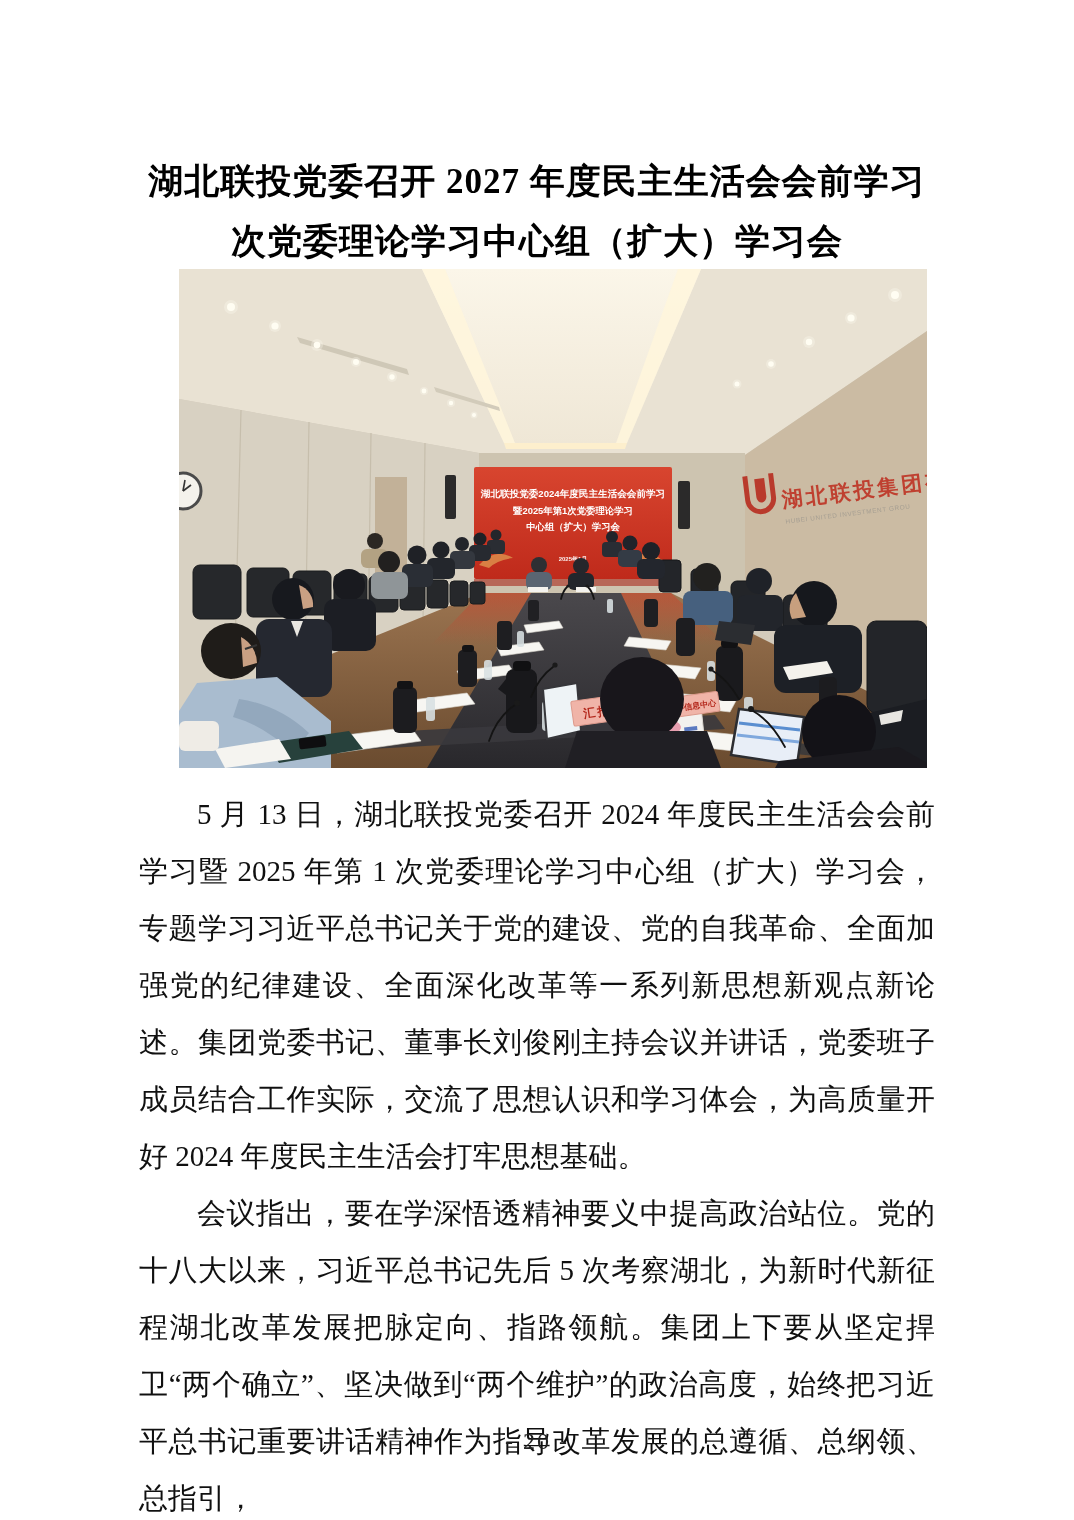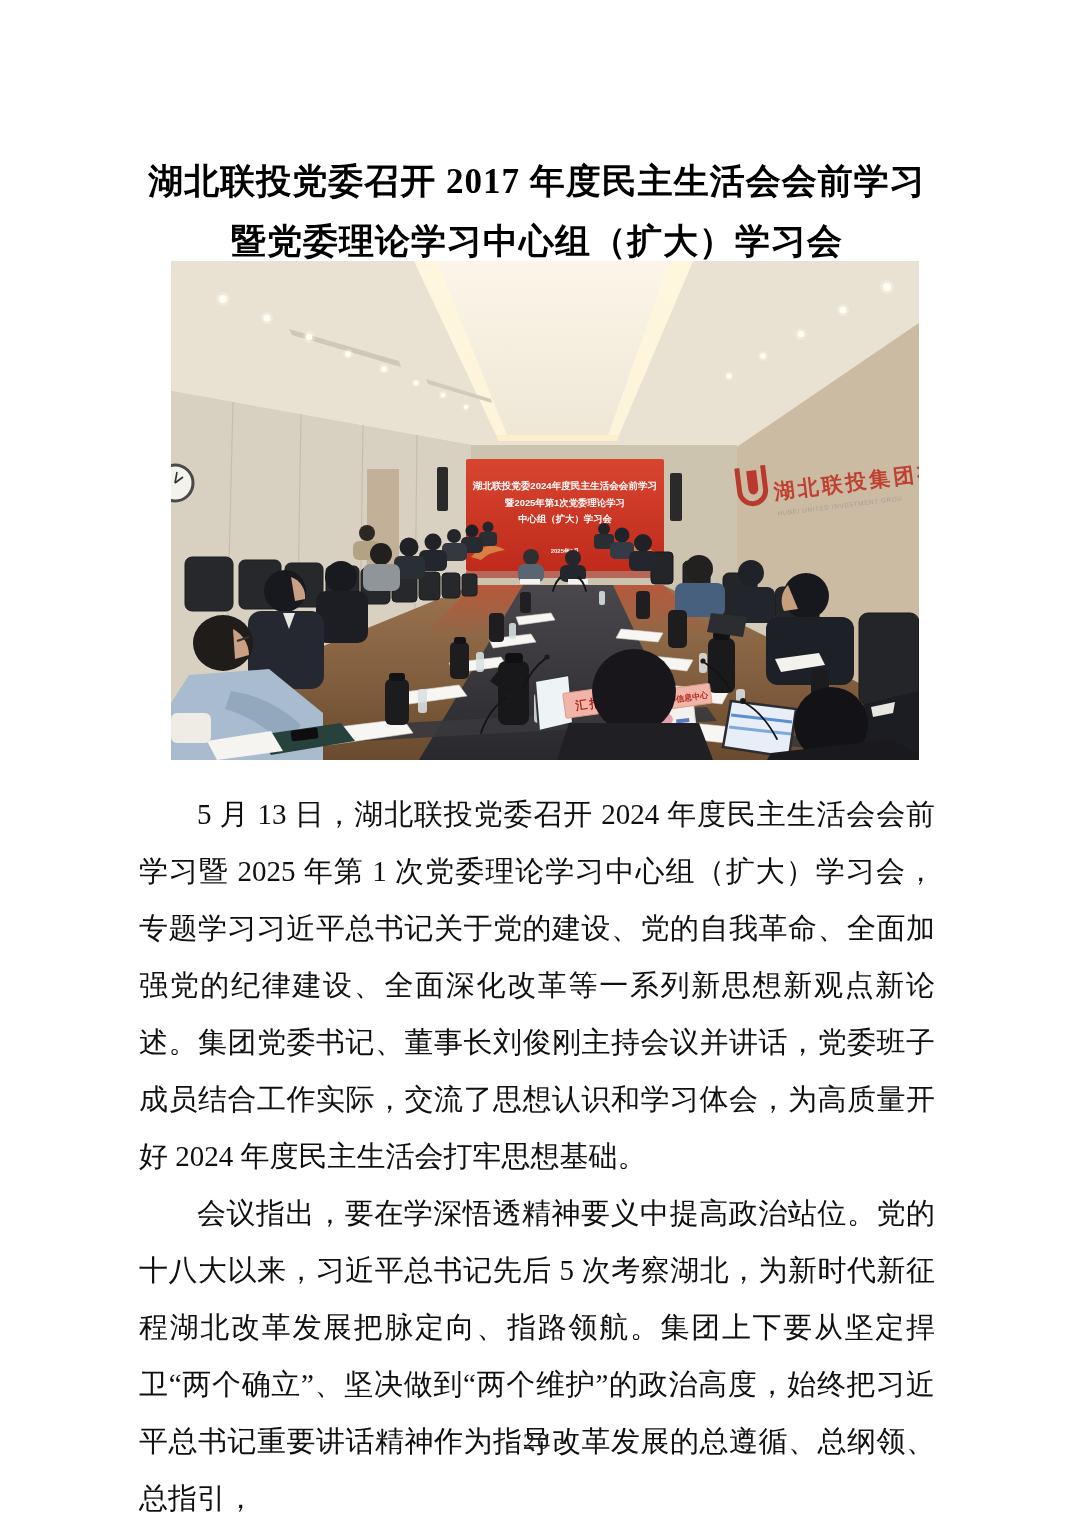--- a/index.html
+++ b/index.html
@@ -1,41 +1,41 @@
 <!DOCTYPE html>
 <html><head>
 <meta charset="utf-8">
 <style>
   html,body{margin:0;padding:0;width:1074px;height:1520px;background:#ffffff;}
   body{font-family:"Liberation Serif","DejaVu Serif",serif;color:#000;position:relative;overflow:hidden;}
   .page{position:absolute;inset:0;background:#fff;}
   .title{position:absolute;top:129px;left:0;width:100%;text-align:center;
          font-weight:bold;font-size:35px;line-height:60px;letter-spacing:1px;color:#000;}
   .title span{display:block;}
-  .photo{position:absolute;left:163px;top:253px;width:748px;height:499px;margin:8px;
+  .photo{position:absolute;left:163px;top:253px;width:748px;height:499px;margin:16px;
          overflow:hidden;background:#c4b5fd;}
   .photo svg{display:block;width:748px;height:499px;}
   .body-text{position:absolute;left:139px;top:786px;width:796px;
              font-size:29px;line-height:57px;text-align:justify;color:#101010;}
   .body-text p{margin:0;text-indent:2em;}
   .footer{position:absolute;top:1428px;left:0;width:100%;text-align:center;
           font-size:24px;letter-spacing:2px;color:#222;}
   .scr-txt{font-family:"Liberation Sans","DejaVu Sans",sans-serif;fill:#ffffff;font-weight:bold;}
   .sign-cn{font-family:"Liberation Sans","DejaVu Sans",sans-serif;font-weight:bold;}
   .sign-en{font-family:"Liberation Sans","DejaVu Sans",sans-serif;}
   .card-txt{font-family:"Liberation Sans","DejaVu Sans",sans-serif;font-weight:bold;}
 </style>
 </head>
 <body>
 
 <div class="page">
 
   <h1 class="title">
-    <span>湖北联投党委召开 2017 年度民主生活会会前学习</span>
-    <span>暨党委理论学习中心组（扩大）学习会</span>
+    <span>湖北联投党委召开 2027 年度民主生活会会前学习</span>
+    <span>次党委理论学习中心组（扩大）学习会</span>
   </h1>
 
   <figure class="photo">
     <svg viewBox="0 0 748 499" xmlns="http://www.w3.org/2000/svg">
       <defs>
         <linearGradient id="ceil" x1="0" y1="0" x2="0" y2="1">
           <stop offset="0" stop-color="#fbf6e9"></stop>
             <stop offset="1" stop-color="#efe7d6"></stop>
         </linearGradient>
         <linearGradient id="wood" x1="0" y1="0" x2="0" y2="1">

